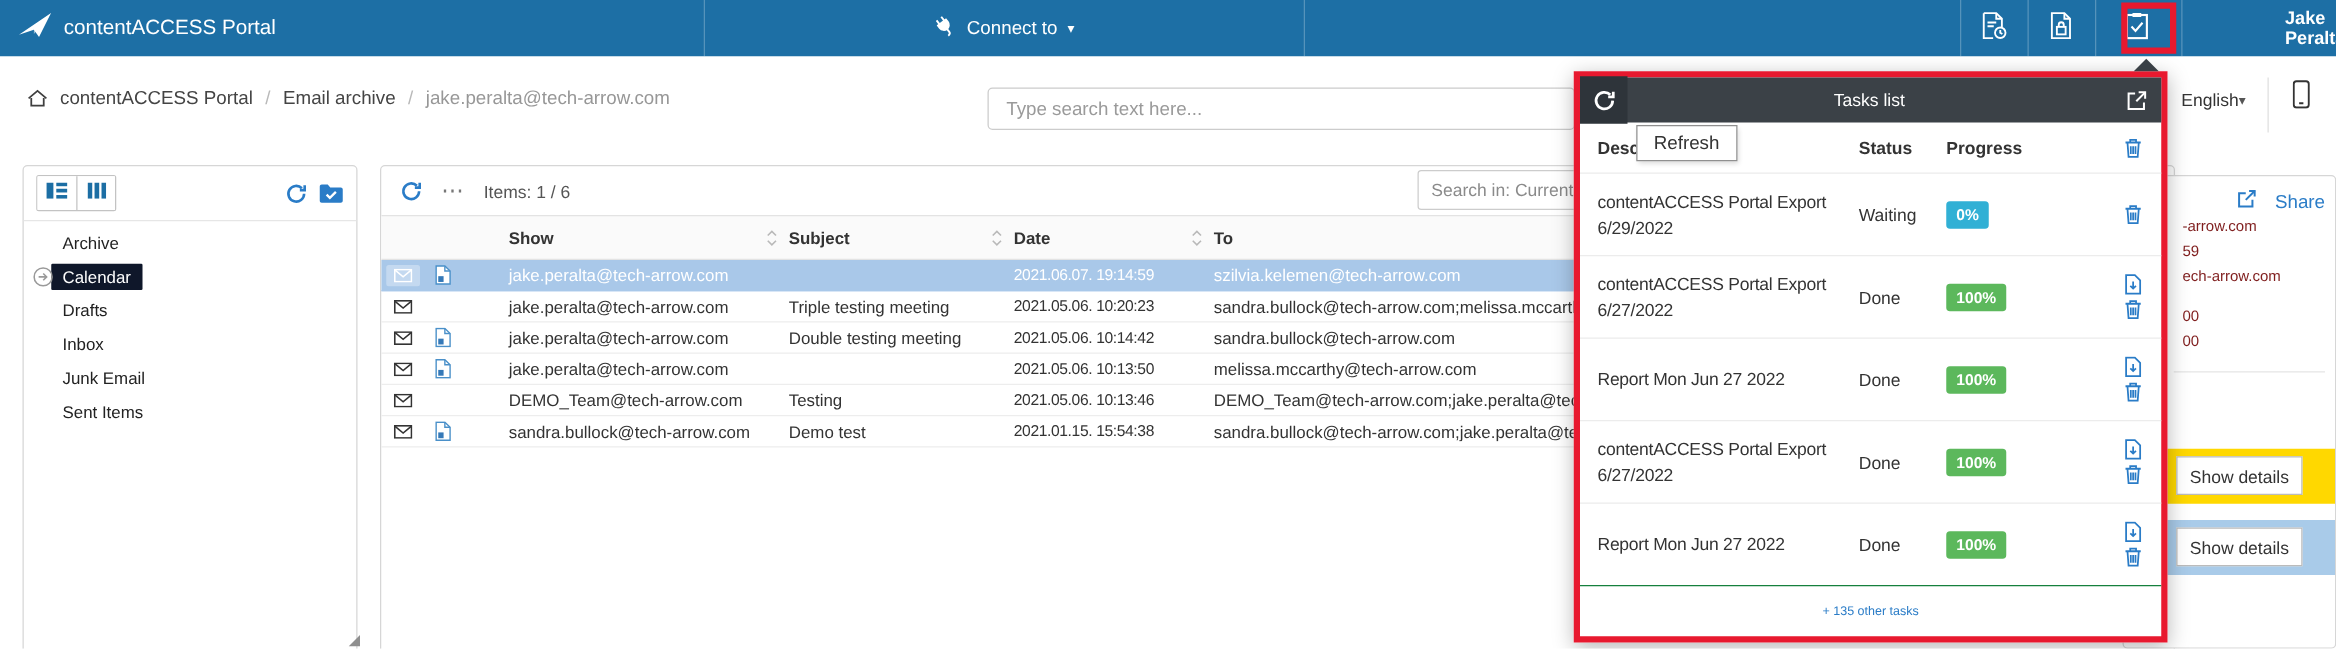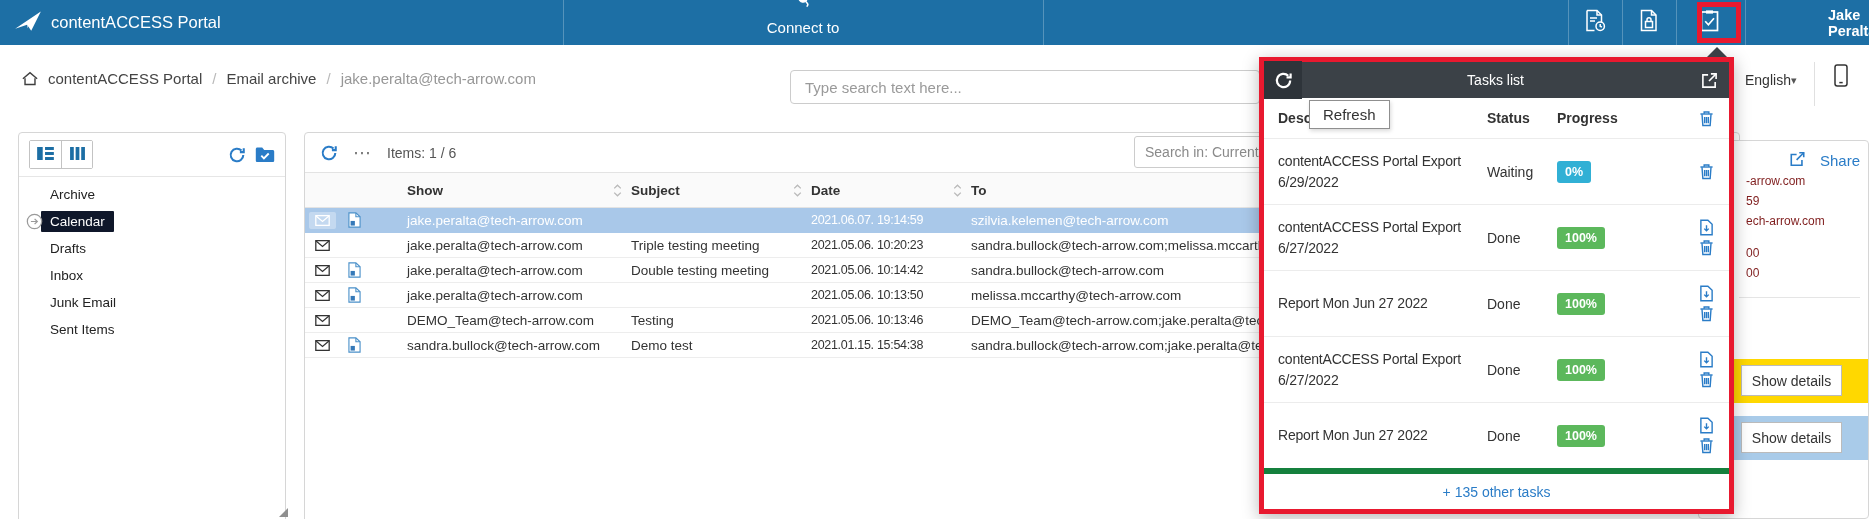--- a/index.html
+++ b/index.html
@@ -3,21 +3,21 @@
 <meta charset="utf-8">
 <style>
   * { margin:0; padding:0; box-sizing:border-box; }
   body { font-family:"Liberation Sans","DejaVu Sans",sans-serif; background:#fff; }
   #app { position:relative; width:1869px; height:519px; overflow:hidden; background:#fff; }
 
   
   .topbar { position:absolute; left:0; top:0; width:1869px; height:45px; background:#1d6fa5; color:#fff; }
   .brand { position:absolute; left:14px; top:0; height:45px; display:flex; align-items:center; gap:9px; font-size:16.5px; }
   .tb-div { position:absolute; top:0; bottom:0; width:1px; background:rgba(255,255,255,.25); }
-  .connect { position:absolute; left:563px; width:480px; height:45px; display:flex; align-items:center; justify-content:center; gap:8px; font-size:15px; cursor:pointer;flex-direction:column; }
+  .connect { position:absolute; left:563px; width:480px; height:45px; display:flex; align-items:center; justify-content:center; gap:8px; font-size:15px; cursor:pointer; }
   .tb-icon { position:absolute; top:0; width:54px; height:45px; display:flex; align-items:center; justify-content:center; cursor:pointer; }
   .user { position:absolute; left:1828px; top:0; height:45px; display:flex; align-items:center; gap:18px; font-size:14.5px; font-weight:bold; cursor:pointer; }
   .caret { font-size:11px; }
 
   
   .hl-icon-box { position:absolute; left:1697px; top:2px; width:44px; height:41px; border:5px solid #e8192f; z-index:55; pointer-events:none; }
   .panel-caret { position:absolute; left:1707px; top:47px; width:0; height:0; border-left:10px solid transparent; border-right:10px solid transparent; border-bottom:10px solid #3a4046; z-index:60; }
 
   
   .crumbs { position:absolute; left:22px; top:58px; height:40px; display:flex; align-items:center; gap:10px; font-size:15px; color:#444; }
@@ -85,21 +85,21 @@
   .tp-cols { height:40px; font-weight:bold; font-size:14px; color:#333; flex:none; }
   .tp-cols .hdel { display:flex; justify-content:center; cursor:pointer; }
   .task { height:66px; border-top:1px solid #ececec; flex:none; }
   .tdesc { font-size:14px; color:#333; line-height:1.45; letter-spacing:-0.2px; padding-right:6px; }
   .tstat { font-size:14px; color:#333; }
   .badge { display:inline-block; padding:4px 8px; border-radius:3px; color:#fff; font-weight:bold; font-size:12.5px; }
   .badge.wait { background:#31b0d5; }
   .badge.done { background:#5cb85c; }
   .tacts { display:flex; flex-direction:column; align-items:center; gap:3px; }
   .abtn { cursor:pointer; display:flex; }
-  .tp-footer { flex:1; display:flex; align-items:center; justify-content:center; color:#2a7cc7; font-size:14px; border-top:6px solid #15803d; cursor:pointer; }
+  .tp-footer { flex:1; display:flex; align-items:center; justify-content:center; color:#2a7cc7; font-size:10px; border-top:1px solid #15803d; cursor:pointer; }
 
   
   .tooltip { position:absolute; left:1309px; top:100px; background:#fff; border:1px solid #8f8f8f; padding:5px 13px; font-size:15px; color:#333; z-index:70; box-shadow:1px 2px 4px rgba(0,0,0,.15); }
 </style>
 </head>
 <body>
 
 <div id="app">
 
   <div class="topbar">

